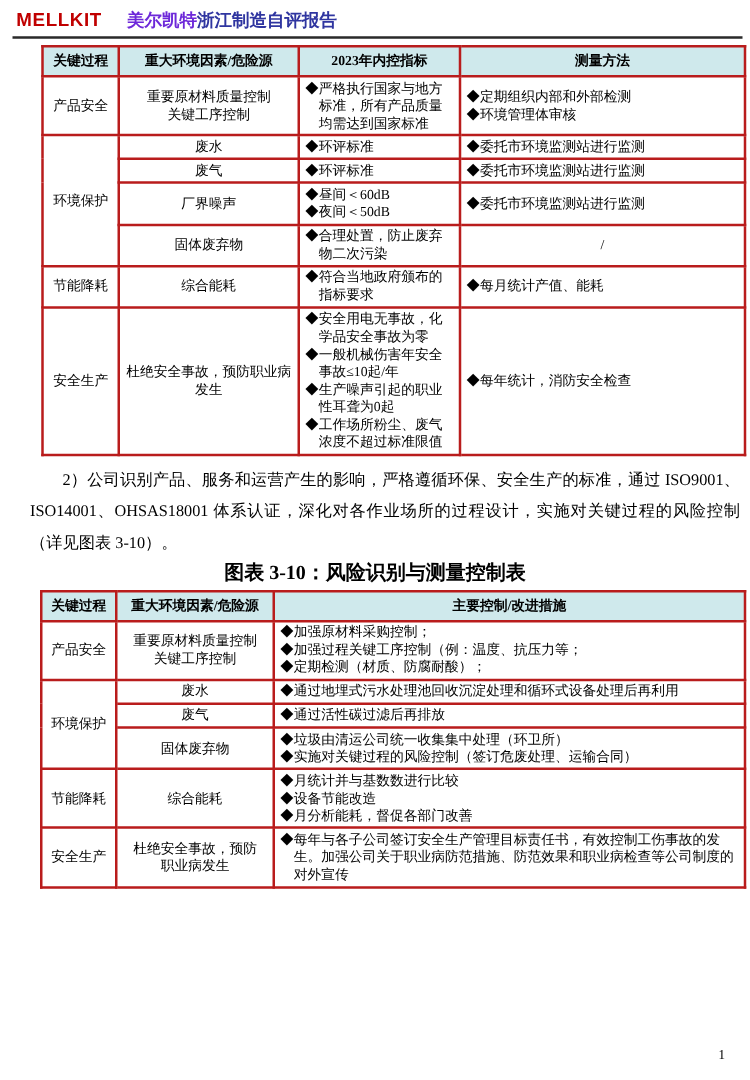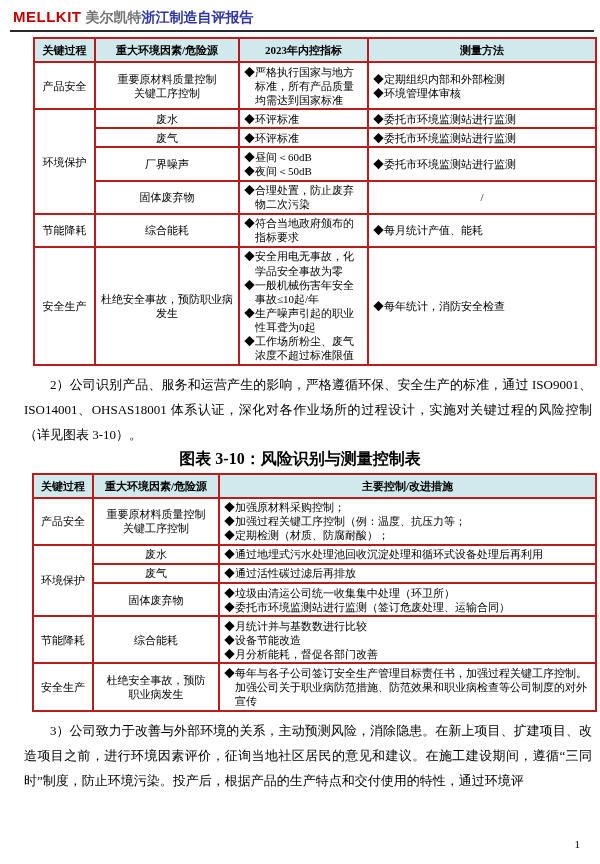--- a/index.html
+++ b/index.html
@@ -3,21 +3,21 @@
 <meta charset="utf-8">
 <style>
   html,body{margin:0;padding:0;background:#ffffff;}
   .page{
     position:relative;width:600px;height:864px;background:#ffffff;
     font-family:"Liberation Serif", serif;color:#000;overflow:hidden;
   }
   
   .doc-header{padding:8px 0 0 13px;font-size:14px;font-weight:bold;white-space:nowrap;}
   .brand{color:#c00000;font-family:"Liberation Sans", sans-serif;font-size:15px;letter-spacing:.5px;margin-top:34px;}
-  .title-dark{color:#737373;margin-left:4px;}
+  .title-dark{color:#6d28d9;margin-left:20px;}
   .title-blue{color:#2f35a0;}
   .header-rule{border:none;border-top:2px solid #2a2a2a;margin:3px 6px 0 10px;}
   
   table{border-collapse:collapse;table-layout:fixed;}
   .t1{margin:5px 0 0 33px;width:562px;}
   .t2{margin:0 0 0 32px;width:563px;}
   th,td{border:2px solid #b91c1c;font-size:11px;line-height:1.28;padding:1.5px 4px;vertical-align:middle;word-break:break-all;}
   th{background:#cfe9ec;font-weight:bold;text-align:center;padding:4px 2px;}
   td.center{text-align:center;}
   .pre{white-space:pre-line;}
@@ -161,40 +161,39 @@
     <tr>
       <td class="center">废气</td>
       <td>
         <div class="bullet">◆通过活性碳过滤后再排放</div>
       </td>
     </tr>
     <tr>
       <td class="center">固体废弃物</td>
       <td>
         <div class="bullet">◆垃圾由清运公司统一收集集中处理（环卫所）</div>
-        <div class="bullet">◆委托市环境监测站进行监测（签订危废处理、运输合同）</div>
+        <div class="bullet">◆实施对关键过程的风险控制（签订危废处理、运输合同）</div>
       </td>
     </tr>
     <tr>
       <td class="center">节能降耗</td>
       <td class="center">综合能耗</td>
       <td>
         <div class="bullet">◆月统计并与基数数进行比较</div>
         <div class="bullet">◆设备节能改造</div>
         <div class="bullet">◆月分析能耗，督促各部门改善</div>
       </td>
     </tr>
     <tr>
       <td class="center">安全生产</td>
       <td class="center pre">杜绝安全事故，预防
 职业病发生</td>
       <td>
-        <div class="bullet">◆每年与各子公司签订安全生产管理目标责任书，加强过程关键工序控制。加强公司关于职业病防范措施、防范效果和职业病检查等公司制度的对外宣传</div>
+        <div class="bullet">◆每年与各子公司签订安全生产管理目标责任书，有效控制工伤事故的发生。加强公司关于职业病防范措施、防范效果和职业病检查等公司制度的对外宣传</div>
       </td>
     </tr>
   </tbody>
     </table>
 
-  <p class="para">3）公司致力于改善与外部环境的关系，主动预测风险，消除隐患。在新上项目、扩建项目、改造项目之前，进行环境因素评价，征询当地社区居民的意见和建议。在施工建设期间，遵循“三同时”制度，防止环境污染。投产后，根据产品的生产特点和交付使用的特性，通过环境评</p>
 
   <div class="page-num">1</div>
 
 </div>
 
 </body></html>

